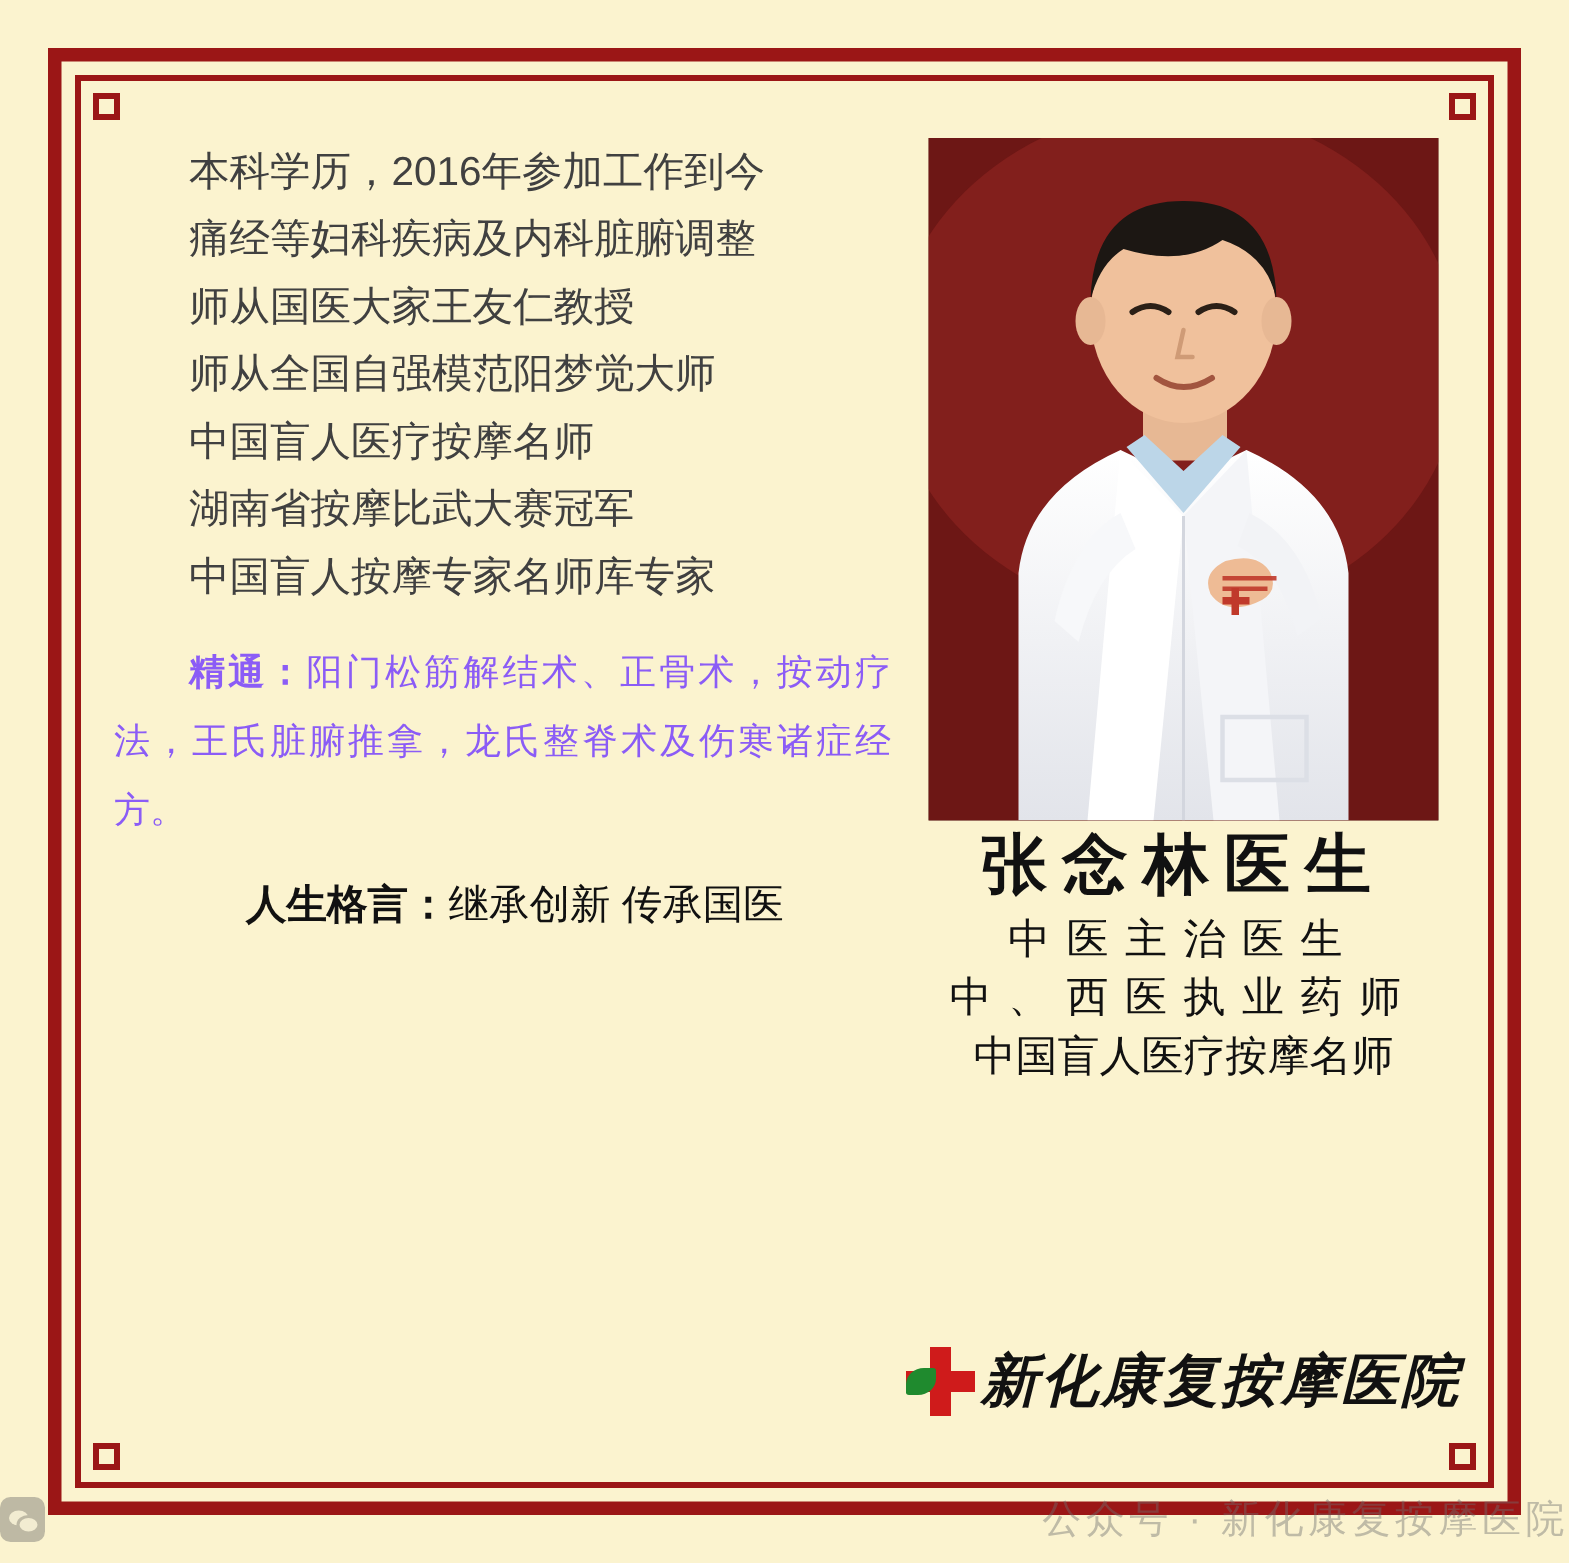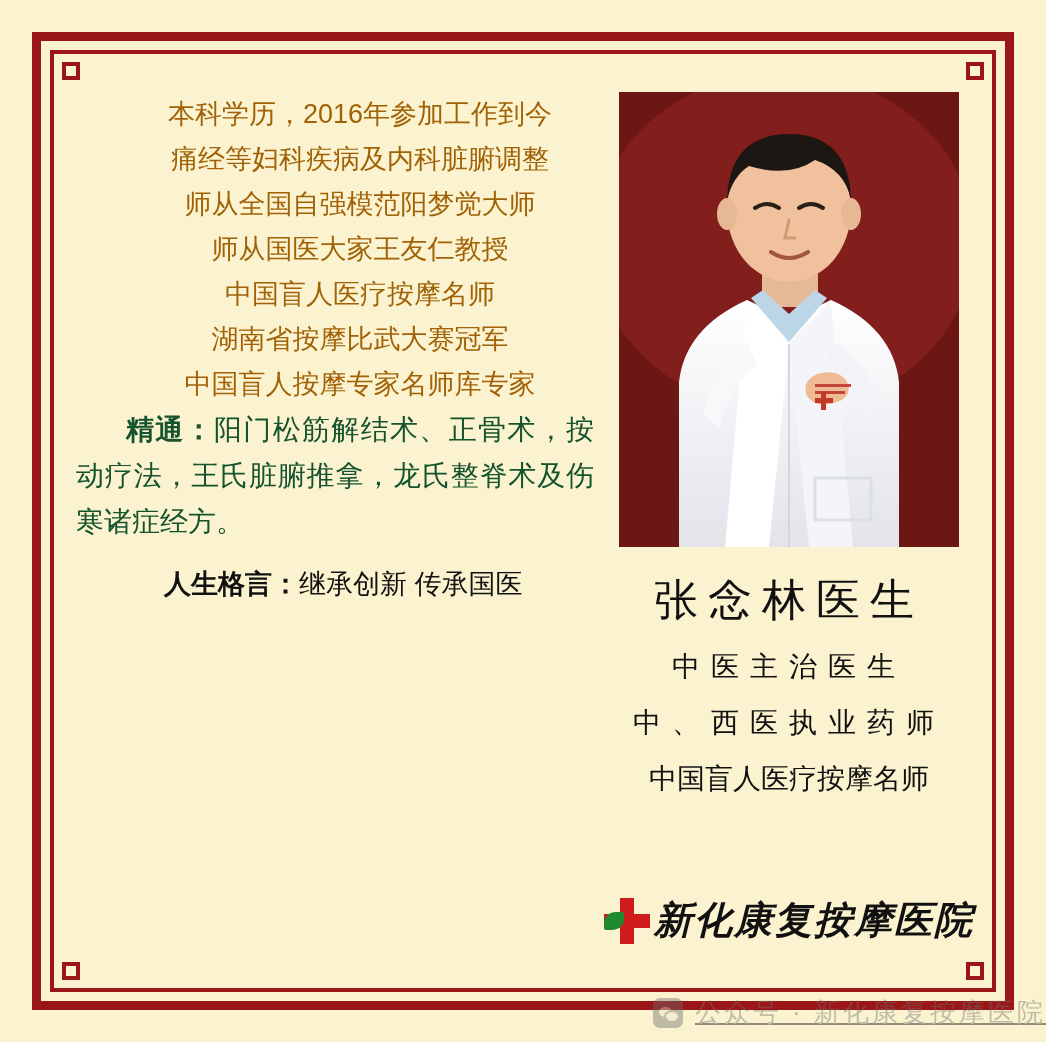--- a/index.html
+++ b/index.html
@@ -90,30 +90,29 @@
   }
 
   .cred-list {
     margin: 0;
     padding: 0 0 0 50px;
     list-style: none;
   }
   .cred-list li {
     font-size: 27px;
     line-height: 45px;
-    color: #a16207;
+    color: #404040;
     white-space: nowrap;
-    text-align: center;
   }
 
   .para {
-    font-size: 28px;
+    font-size: 24px;
     line-height: 46px;
-    color: #14532d;
-    margin: 0 0 0 0;
+    color: #8b5cf6;
+    margin: 19px 0 0 0;
     text-align: justify;
     text-justify: inter-ideograph;
   }
   .para .lead {
     font-weight: bold;
     padding-left: 50px;
   }
   .motto {
     font-size: 27px;
     line-height: 46px;
@@ -128,30 +127,29 @@
     width: 340px;
     height: 455px;
     background: radial-gradient(ellipse at 48% 34%, #8d2320 0%, #6d1715 48%, #4a0f0e 100%);
     position: relative;
     overflow: hidden;
   }
   .photo svg { display: block; }
 
   .doctor-name {
     font-size: 44px;
-    font-weight: normal;
+    font-weight: bold;
     letter-spacing: 10px;
     color: #111;
-    margin-top: 24px;
     text-align: center;
   }
   .title-line {
     font-size: 28px;
     color: #111;
-    margin-top: 18px;
+    margin-top: 1px;
     text-align: center;
     white-space: nowrap;
   }
   .title-line.spaced { letter-spacing: 11px; }
 
   
   .logo-row {
     margin-top: auto;
     display: flex;
     align-items: center;
@@ -188,24 +186,23 @@
   }
 
   
   .footer {
     position: absolute;
     left: 0;
     right: 0;
     bottom: 12px;
     display: flex;
     align-items: center;
-    justify-content: flex-end;
+    justify-content: space-between;
     gap: 12px;
     opacity: 0.42;
-    text-decoration: underline;
   }
   .wechat-icon {
     width: 30px;
     height: 30px;
     background: #6b6b6b;
     border-radius: 7px;
     position: relative;
   }
   .wechat-icon::before {
     content: "";
@@ -246,22 +243,22 @@
   <div class="corner-dot tr"></div>
   <div class="corner-dot bl"></div>
   <div class="corner-dot br"></div>
 
   <div class="content">
 
     <div class="left-col">
       <ul class="cred-list">
         <li>本科学历，2016年参加工作到今</li>
         <li>痛经等妇科疾病及内科脏腑调整</li>
+        <li>师从国医大家王友仁教授</li>
         <li>师从全国自强模范阳梦觉大师</li>
-        <li>师从国医大家王友仁教授</li>
         <li>中国盲人医疗按摩名师</li>
         <li>湖南省按摩比武大赛冠军</li>
         <li>中国盲人按摩专家名师库专家</li>
       </ul>
 
       <p class="para"><span class="lead">精通：</span><span>阳门松筋解结术、正骨术，按动疗法，王氏脏腑推拿，龙氏整脊术及伤寒诸症经方。</span></p>
 
 
       <p class="motto"><span class="lead">人生格言：</span><span>继承创新 传承国医</span></p>
     </div>

